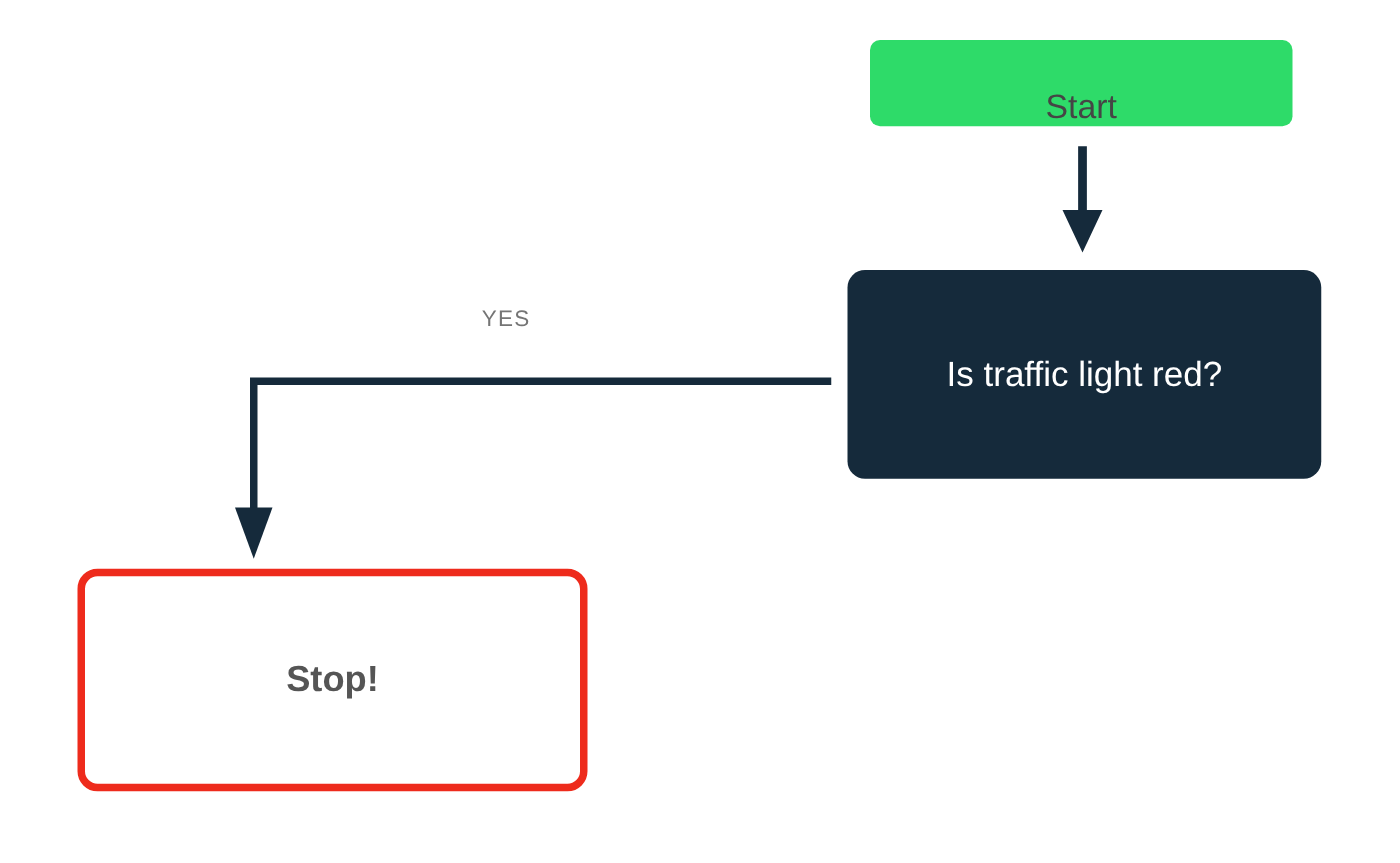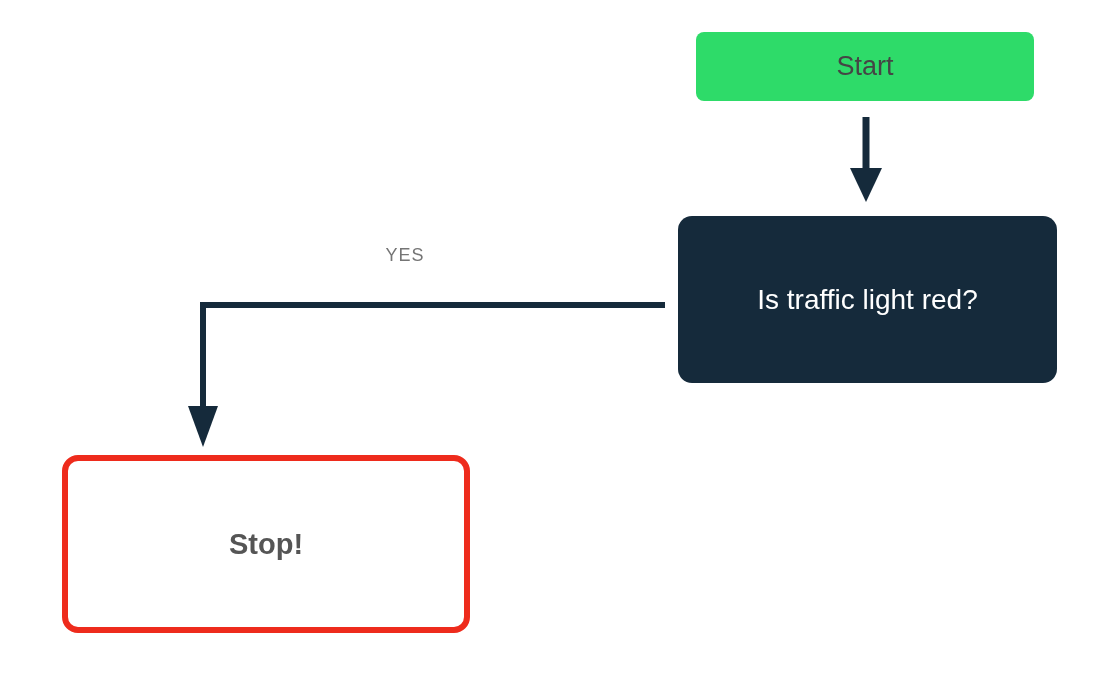--- a/index.html
+++ b/index.html
@@ -26,20 +26,21 @@
   .node-start {
     left: 696px;
     top: 32px;
     width: 338px;
     height: 69px;
     background: #2edb69;
     border-radius: 8px;
     color: #454545;
     font-size: 27px;
     font-weight: 400;
+    align-items: flex-end;
   }
   .node-decision {
     left: 678px;
     top: 216px;
     width: 379px;
     height: 167px;
     background: #152a3b;
     border-radius: 14px;
     color: #ffffff;
     font-size: 28px;

